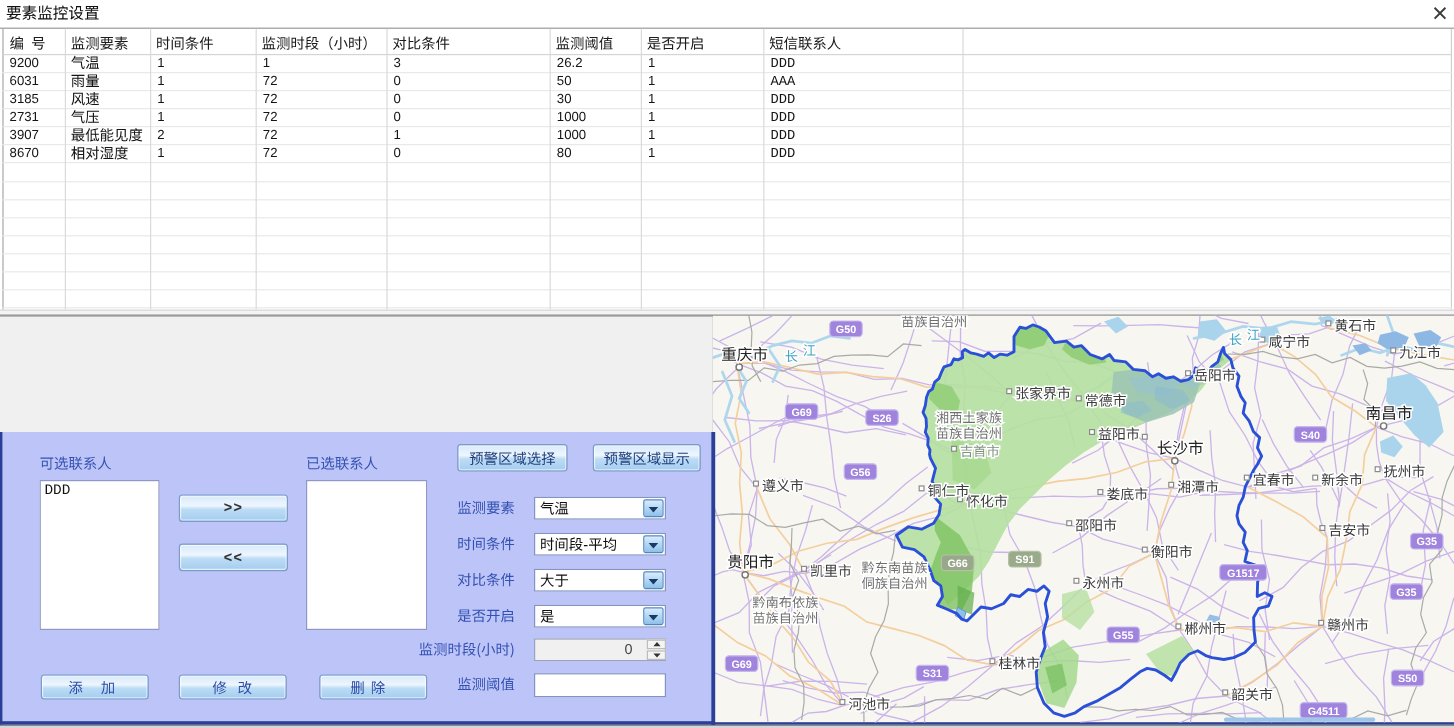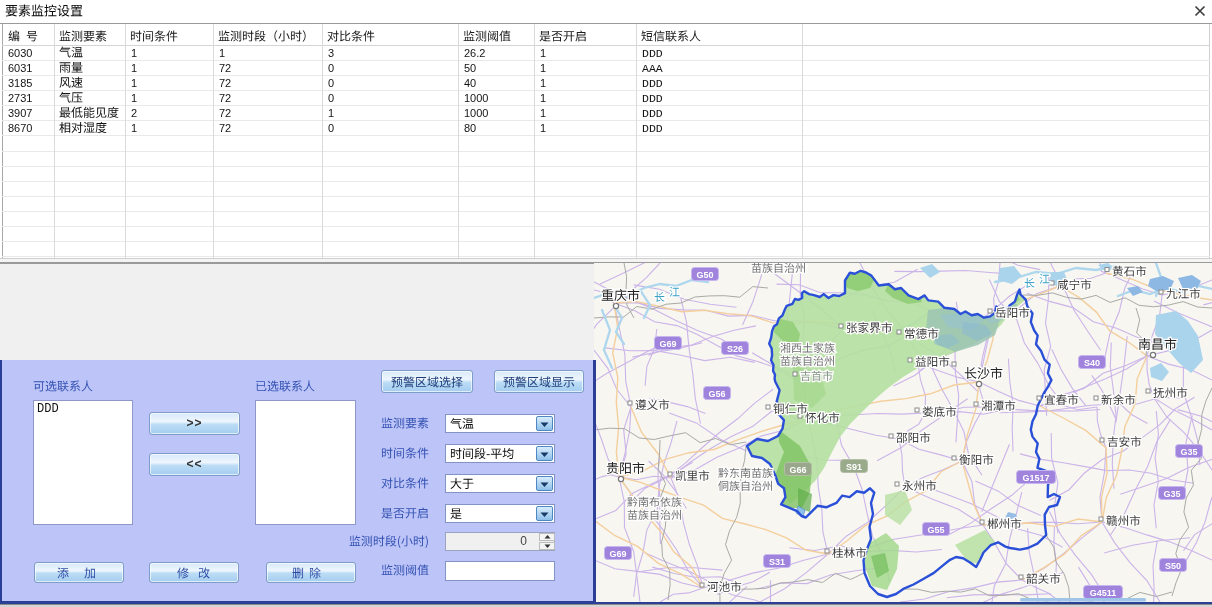--- a/index.html
+++ b/index.html
@@ -25,39 +25,39 @@
     <div style="position:absolute;left:2px;top:241px;width:1208px;height:1px;background:#e9e9e9"></div>
     <div style="position:absolute;left:2px;top:256px;width:1208px;height:1px;background:#e9e9e9"></div>
     <div style="position:absolute;left:54px;top:24px;width:1px;height:234px;background:#dadada"></div>
     <div style="position:absolute;left:125px;top:24px;width:1px;height:234px;background:#dadada"></div>
     <div style="position:absolute;left:213px;top:24px;width:1px;height:234px;background:#dadada"></div>
     <div style="position:absolute;left:322px;top:24px;width:1px;height:234px;background:#dadada"></div>
     <div style="position:absolute;left:458px;top:24px;width:1px;height:234px;background:#dadada"></div>
     <div style="position:absolute;left:534px;top:24px;width:1px;height:234px;background:#dadada"></div>
     <div style="position:absolute;left:636px;top:24px;width:1px;height:234px;background:#dadada"></div>
     <div style="position:absolute;left:802px;top:24px;width:1px;height:234px;background:#dadada"></div>
-    <div style="position:absolute;left:8px;top:46.5px;font:11px/13px 'Liberation Sans',sans-serif;color:#141414">6030</div>
+    <div style="position:absolute;left:8px;top:46.5px;font:11px/13px 'Liberation Sans',sans-serif;color:#141414">9200</div>
     <div style="position:absolute;left:131px;top:46.5px;font:11px/13px 'Liberation Sans',sans-serif;color:#141414">1</div>
     <div style="position:absolute;left:219px;top:46.5px;font:11px/13px 'Liberation Sans',sans-serif;color:#141414">1</div>
     <div style="position:absolute;left:328px;top:46.5px;font:11px/13px 'Liberation Sans',sans-serif;color:#141414">3</div>
     <div style="position:absolute;left:464px;top:46.5px;font:11px/13px 'Liberation Sans',sans-serif;color:#141414">26.2</div>
     <div style="position:absolute;left:540px;top:46.5px;font:11px/13px 'Liberation Sans',sans-serif;color:#141414">1</div>
     <div style="position:absolute;left:642px;top:46.5px;font:11.5px/13px 'Liberation Mono',monospace;color:#141414">DDD</div>
     <div style="position:absolute;left:8px;top:61.6px;font:11px/13px 'Liberation Sans',sans-serif;color:#141414">6031</div>
     <div style="position:absolute;left:131px;top:61.6px;font:11px/13px 'Liberation Sans',sans-serif;color:#141414">1</div>
     <div style="position:absolute;left:219px;top:61.6px;font:11px/13px 'Liberation Sans',sans-serif;color:#141414">72</div>
     <div style="position:absolute;left:328px;top:61.6px;font:11px/13px 'Liberation Sans',sans-serif;color:#141414">0</div>
     <div style="position:absolute;left:464px;top:61.6px;font:11px/13px 'Liberation Sans',sans-serif;color:#141414">50</div>
     <div style="position:absolute;left:540px;top:61.6px;font:11px/13px 'Liberation Sans',sans-serif;color:#141414">1</div>
     <div style="position:absolute;left:642px;top:61.6px;font:11.5px/13px 'Liberation Mono',monospace;color:#141414">AAA</div>
     <div style="position:absolute;left:8px;top:76.7px;font:11px/13px 'Liberation Sans',sans-serif;color:#141414">3185</div>
     <div style="position:absolute;left:131px;top:76.7px;font:11px/13px 'Liberation Sans',sans-serif;color:#141414">1</div>
     <div style="position:absolute;left:219px;top:76.7px;font:11px/13px 'Liberation Sans',sans-serif;color:#141414">72</div>
     <div style="position:absolute;left:328px;top:76.7px;font:11px/13px 'Liberation Sans',sans-serif;color:#141414">0</div>
-    <div style="position:absolute;left:464px;top:76.7px;font:11px/13px 'Liberation Sans',sans-serif;color:#141414">40</div>
+    <div style="position:absolute;left:464px;top:76.7px;font:11px/13px 'Liberation Sans',sans-serif;color:#141414">30</div>
     <div style="position:absolute;left:540px;top:76.7px;font:11px/13px 'Liberation Sans',sans-serif;color:#141414">1</div>
     <div style="position:absolute;left:642px;top:76.7px;font:11.5px/13px 'Liberation Mono',monospace;color:#141414">DDD</div>
     <div style="position:absolute;left:8px;top:91.7px;font:11px/13px 'Liberation Sans',sans-serif;color:#141414">2731</div>
     <div style="position:absolute;left:131px;top:91.7px;font:11px/13px 'Liberation Sans',sans-serif;color:#141414">1</div>
     <div style="position:absolute;left:219px;top:91.7px;font:11px/13px 'Liberation Sans',sans-serif;color:#141414">72</div>
     <div style="position:absolute;left:328px;top:91.7px;font:11px/13px 'Liberation Sans',sans-serif;color:#141414">0</div>
     <div style="position:absolute;left:464px;top:91.7px;font:11px/13px 'Liberation Sans',sans-serif;color:#141414">1000</div>
     <div style="position:absolute;left:540px;top:91.7px;font:11px/13px 'Liberation Sans',sans-serif;color:#141414">1</div>
     <div style="position:absolute;left:642px;top:91.7px;font:11.5px/13px 'Liberation Mono',monospace;color:#141414">DDD</div>
     <div style="position:absolute;left:8px;top:106.8px;font:11px/13px 'Liberation Sans',sans-serif;color:#141414">3907</div>

